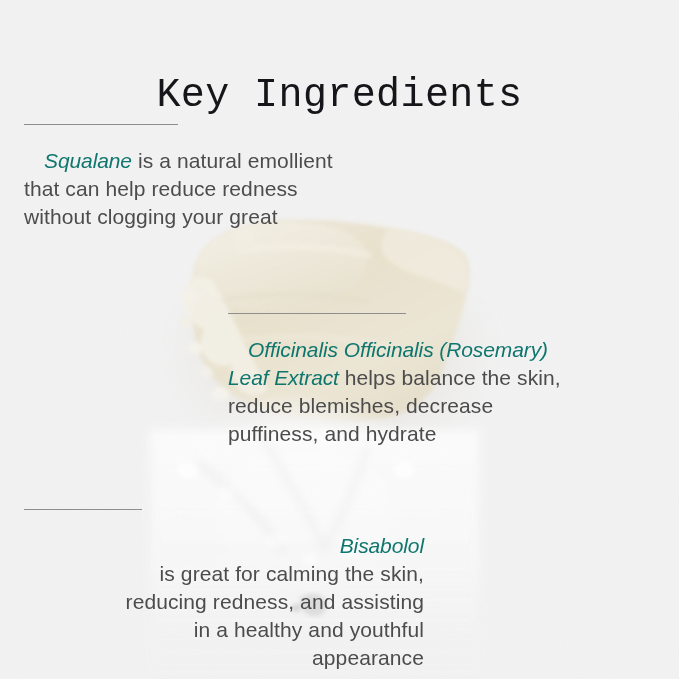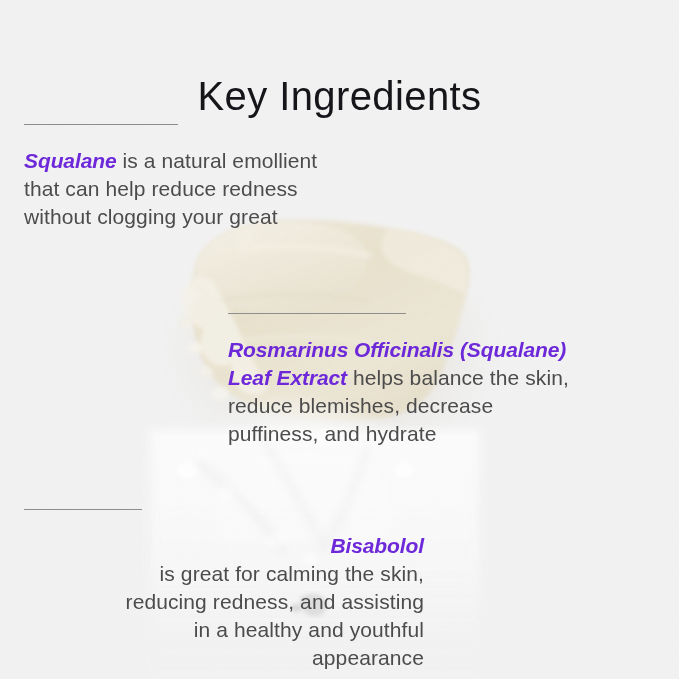--- a/index.html
+++ b/index.html
@@ -31,21 +31,21 @@
     position: absolute;
     inset: 0;
   }
 
   .page-title {
     position: absolute;
     top: 38px;
     left: 0;
     width: 679px;
     text-align: center;
-    font-family: Liberation Sans, sans-serif;
+    font-family: Liberation Mono, monospace;
     font-size: 40px;
     font-weight: 400;
     letter-spacing: 0.4px;
     color: #16161a;
     line-height: 1.1;
     margin-top: 36px;
   }
 
   .block { position: absolute; }
 
@@ -58,23 +58,24 @@
   .para {
     font-size: 21px;
     line-height: 28px;
     color: #4c4c4c;
     font-weight: 400;
     letter-spacing: 0.1px;
     white-space: pre-line;
   }
   .para .lead {
     font-style: italic;
-    font-weight: bold;
-    color: #6d28d9;
+    font-weight: normal;
+    color: #0f766e;
     letter-spacing: -0.1px;
+    margin-left: 20px;
   }
 
   
   #block-squalane { left: 24px; top: 124px; width: 400px; }
   #block-squalane .rule { width: 154px; }
 
   #block-rosemary { left: 228px; top: 313px; width: 420px; }
   #block-rosemary .rule { width: 178px; }
 
   #block-bisabolol { left: 24px; top: 509px; width: 400px; text-align: right; }
@@ -213,21 +214,21 @@
 
     <div class="block" id="block-squalane">
       <div class="rule"></div>
       <p class="para"><span class="lead">Squalane</span><span> is a natural emollient
 that can help reduce redness
 without clogging your great</span></p>
     </div>
 
     <div class="block" id="block-rosemary">
       <div class="rule"></div>
-      <p class="para"><span class="lead">Rosmarinus Officinalis (Squalane)
+      <p class="para"><span class="lead">Officinalis Officinalis (Rosemary)
 Leaf Extract</span><span> helps balance the skin,
 reduce blemishes, decrease
 puffiness, and hydrate</span></p>
     </div>
 
     <div class="block" id="block-bisabolol">
       <div class="rule"></div>
       <p class="para"><span class="lead">Bisabolol</span><span>
 is great for calming the skin,
 reducing redness, and assisting

